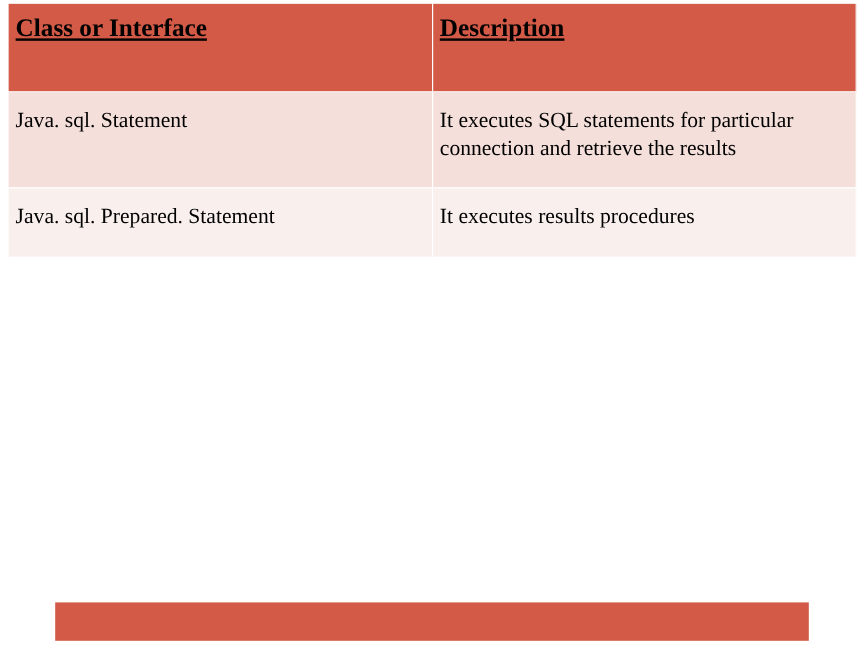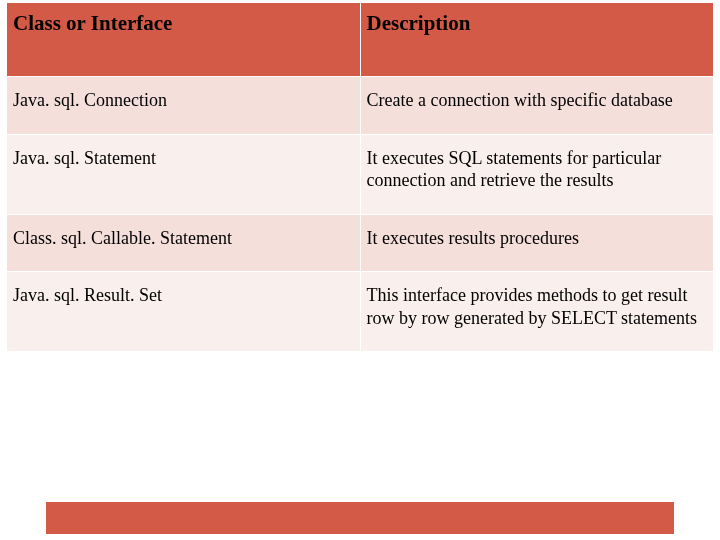--- a/index.html
+++ b/index.html
@@ -29,20 +29,21 @@
     text-align: left;
     vertical-align: top;
     font-weight: normal;
   }
   .tbl th {
     background: #d25a46;
     color: #000;
     font-size: 21px;
     font-weight: bold;
     padding: 8px 8px 40px 6px;
+    text-decoration: underline;
   }
   .tbl td {
     font-size: 18px;
     color: #000;
     padding: 12px 8px 22px 6px;
     line-height: 1.25;
   }
   .tbl tbody tr:nth-child(odd) td  { background: #f4dfda; }
   .tbl tbody tr:nth-child(even) td { background: #f9efed; }
   .footer-bar {
@@ -65,32 +66,24 @@
         <col class="c2">
       </colgroup>
     <thead>
       <tr>
         <th>Class or Interface</th>
         <th>Description</th>
       </tr>
     </thead>
     <tbody>
       <tr>
-        <td>Java. sql. Connection</td>
-        <td>Create a connection with specific database</td>
-      </tr>
-      <tr>
         <td>Java. sql. Statement</td>
         <td>It executes SQL statements for particular connection and retrieve the results</td>
       </tr>
       <tr>
-        <td>Class. sql. Callable. Statement</td>
+        <td>Java. sql. Prepared. Statement</td>
         <td>It executes results procedures</td>
-      </tr>
-      <tr>
-        <td>Java. sql. Result. Set</td>
-        <td>This interface provides methods to get result row by row generated by SELECT statements</td>
       </tr>
     </tbody>
   </table>
 
   <div class="footer-bar"></div>
 </div>
 
 </body></html>

